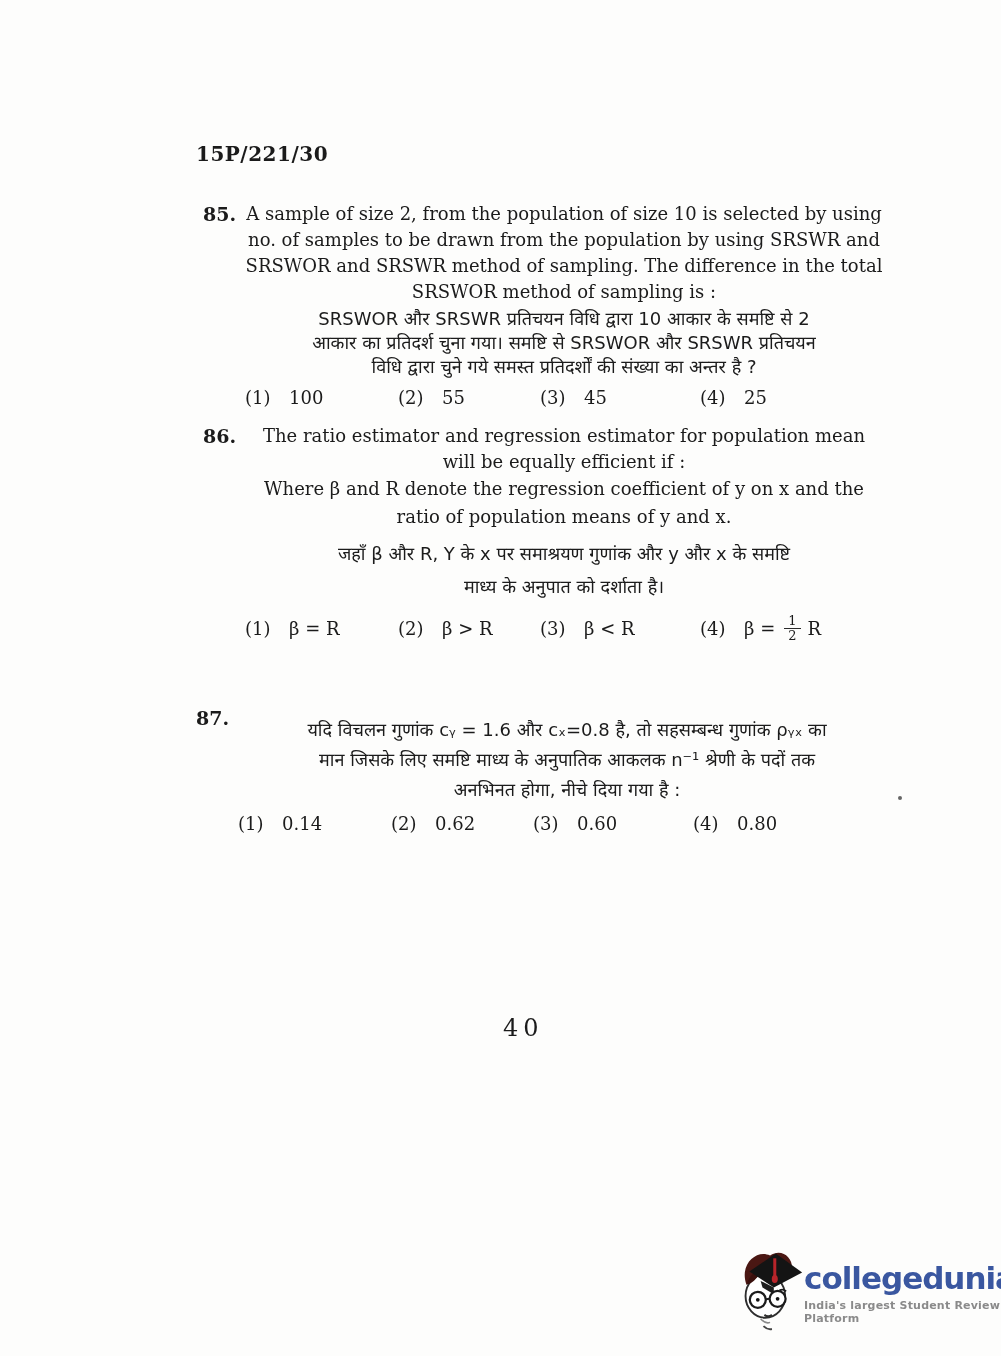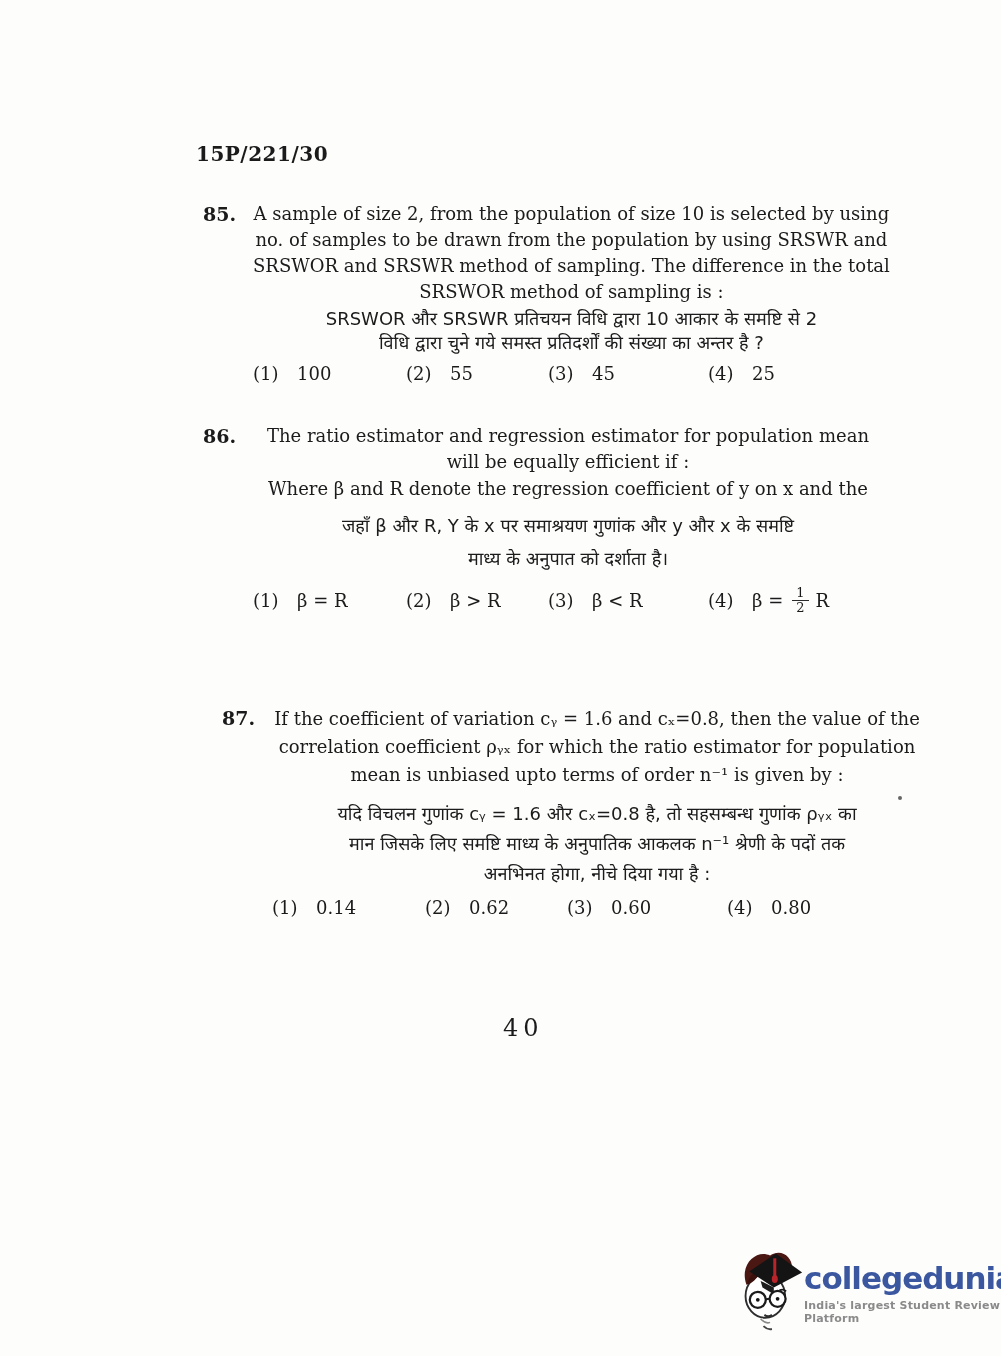--- a/index.html
+++ b/index.html
@@ -10,24 +10,24 @@
     margin:0 auto;
     background:#fdfdfc;
     color:#1b1b1b;
     font-family:"DejaVu Serif", "Liberation Serif", serif;
     overflow:hidden;
   }
   .paper-code {
     position:absolute; left:196px; top:142px;
     font-size:20px; font-weight:bold; letter-spacing:0.5px;
   }
-  .q { position:absolute; display:flex;gap:8px; }
+  .q { position:absolute; display:flex; }
   .q-85 { left:203px; top:201px; width:680px; }
   .q-86 { left:203px; top:423px; width:680px; }
-  .q-87 { left:196px; top:705px; width:700px;margin-left:26px; }
+  .q-87 { left:196px; top:705px; width:700px; }
   .qnum { width:42px; font-weight:bold; font-size:19px; line-height:26px; flex:none; }
   .qbody { flex:1; }
   .line { white-space:nowrap;text-align:center; }
   .eng .line { font-size:18px; line-height:26px; }
   .q-87 .eng .line { line-height:28px; }
   .note { }
   .note .line { font-size:18px; line-height:28px; }
   .hindi { font-family:"DejaVu Sans", "Liberation Sans", sans-serif; }
   .hindi .line { font-size:18px; }
   .q-85 .hindi { margin-top:2px; }
@@ -77,20 +77,21 @@
     <div class="qnum">85.</div>
     <div class="qbody">
       <div class="eng">
         <div class="line">A sample of size 2, from the population of size 10 is selected by using</div>
         <div class="line">no. of samples to be drawn from the population by using SRSWR and</div>
         <div class="line">SRSWOR and SRSWR method of sampling. The difference in the total</div>
         <div class="line">SRSWOR method of sampling is :</div>
       </div>
       <div class="hindi">
         <div class="line">SRSWOR और SRSWR प्रतिचयन विधि द्वारा 10 आकार के समष्टि से 2</div>
+        <div class="line">आकार का प्रतिदर्श चुना गया। समष्टि से SRSWOR और SRSWR प्रतिचयन</div>
         <div class="line">विधि द्वारा चुने गये समस्त प्रतिदर्शों की संख्या का अन्तर है ?</div>
       </div>
       <div class="options">
         <div class="opt w1">
           <span class="lab">(1)</span>
           <span class="val">100</span>
         </div>
         <div class="opt w2">
           <span class="lab">(2)</span>
           <span class="val">55</span>
@@ -109,20 +110,21 @@
 
   <section class="q q-86">
     <div class="qnum">86.</div>
     <div class="qbody">
       <div class="eng">
         <div class="line">The ratio estimator and regression estimator for population mean</div>
         <div class="line">will be equally efficient if :</div>
       </div>
       <div class="note">
         <div class="line">Where β  and R denote the regression coefficient of y on x and the</div>
+        <div class="line">ratio of population means of y and x.</div>
       </div>
       <div class="hindi">
         <div class="line">जहाँ β और R, Y के x पर समाश्रयण गुणांक और y और x के समष्टि</div>
         <div class="line">माध्य के अनुपात को दर्शाता है।</div>
       </div>
       <div class="options">
         <div class="opt w1">
           <span class="lab">(1)</span>
           <span class="val">β = R</span>
         </div>
@@ -143,25 +145,20 @@
           </span>
           <span class="val">R</span>
         </div>
       </div>
     </div>
   </section>
 
   <section class="q q-87">
     <div class="qnum">87.</div>
     <div class="qbody">
-      <div class="eng">
-        <div class="line">If the coefficient of variation cᵧ = 1.6 and cₓ=0.8, then the value of the</div>
-        <div class="line">correlation coefficient ρᵧₓ for which the ratio estimator for population</div>
-        <div class="line">mean is unbiased upto terms of order n⁻¹ is given by :</div>
-      </div>
       <div class="hindi">
         <div class="line">यदि विचलन गुणांक cᵧ = 1.6 और cₓ=0.8 है, तो सहसम्बन्ध गुणांक ρᵧₓ का</div>
         <div class="line">मान जिसके लिए समष्टि माध्य के अनुपातिक आकलक n⁻¹ श्रेणी के पदों तक</div>
         <div class="line">अनभिनत होगा, नीचे दिया गया है :</div>
       </div>
       <div class="options">
         <div class="opt w1">
           <span class="lab">(1)</span>
           <span class="val">0.14</span>
         </div>

